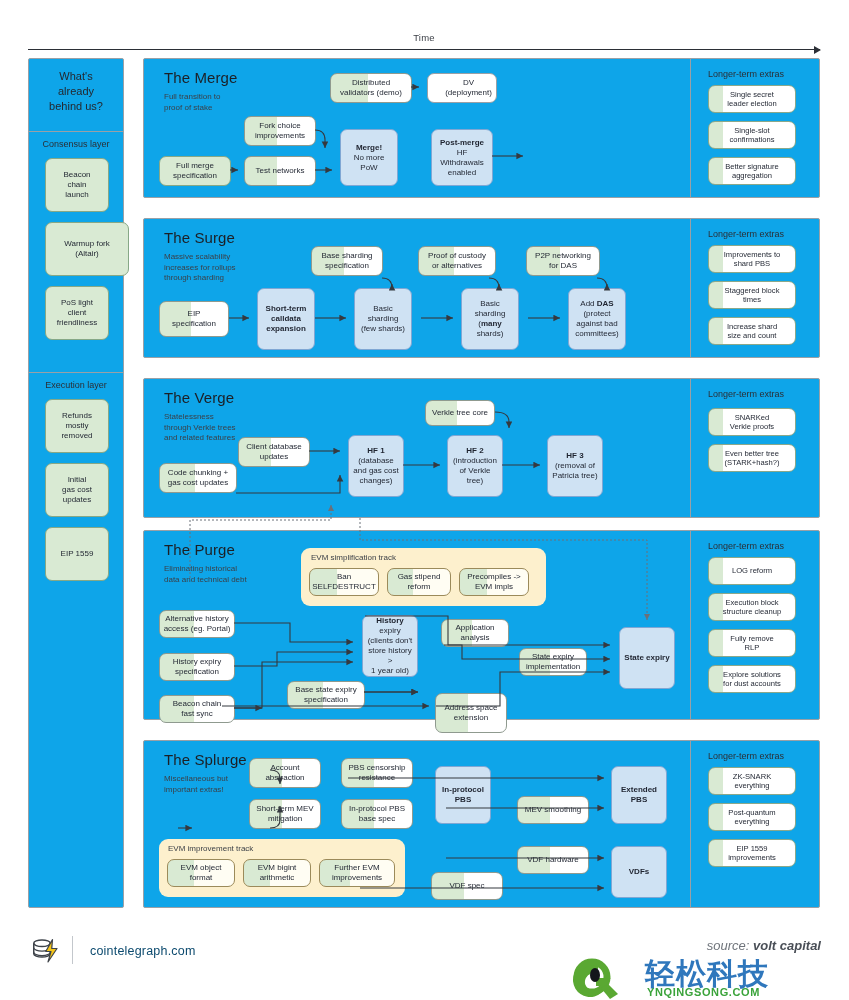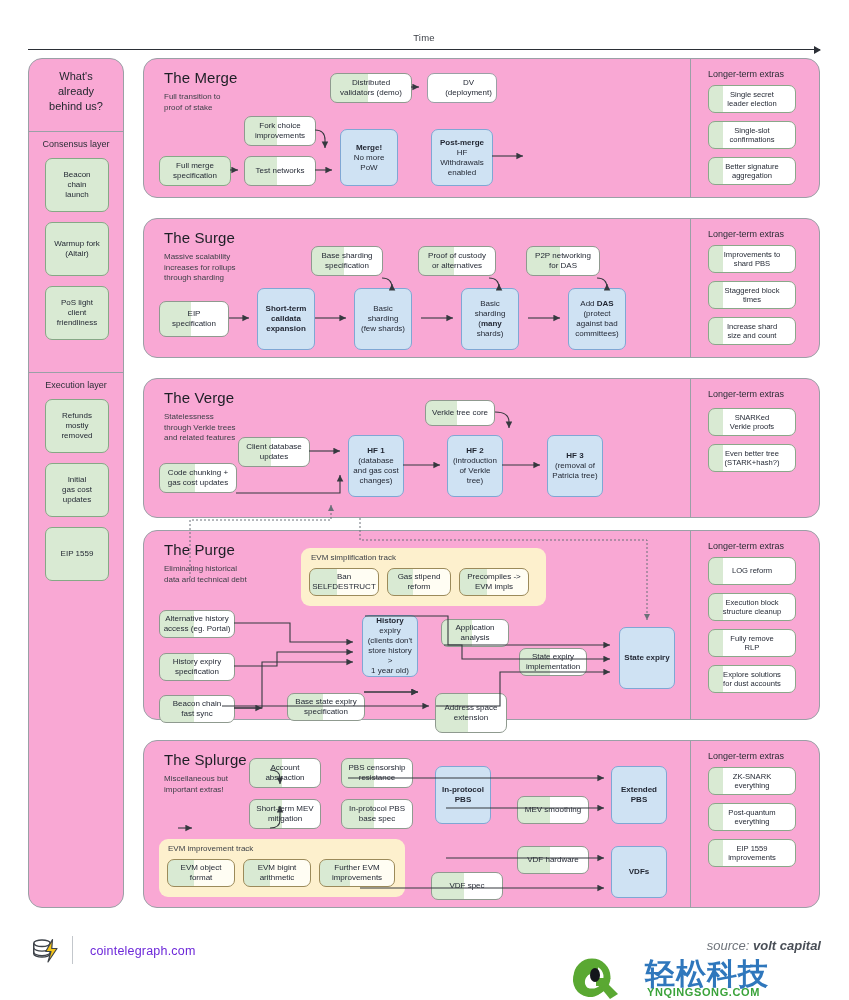--- a/index.html
+++ b/index.html
@@ -29,22 +29,22 @@
   .time-arrow{
     position:absolute;right:-1px;top:13.5px;
     width:0;height:0;border-top:4px solid transparent;border-bottom:4px solid transparent;
     border-left:7px solid #2b2f36;
   }
 
   
   .panel{
     position:absolute;
     border:1.2px solid #9aa0a6;
-    border-radius:14px;
-    background:#f9a8d4;
+    border-radius:2px;
+    background:#0ea5e9;
     box-sizing:border-box;
   }
 
   
   .behind{left:28px;top:58px;width:96px;height:850px;}
   .behind-title{
     position:absolute;left:0;top:10px;width:100%;
     text-align:center;font-size:11px;line-height:15px;color:#24282f;
   }
   .behind-divider{position:absolute;left:0;width:100%;height:1px;background:#9aa0a6;}
@@ -120,21 +120,21 @@
   .n-track{
     border-color:#9b8a5a;
     background:linear-gradient(90deg,#d9ead3 0%,#d9ead3 40%,#fffdf3 40%,#fffdf3 100%);
   }
 
   
   .svg-layer{position:absolute;left:0;top:0;width:849px;height:1000px;pointer-events:none;}
   .ct-logo{position:absolute;left:30px;top:935px;width:30px;height:30px;}
   .ct-sep{position:absolute;left:72px;top:936px;width:1px;height:28px;background:#c3c7cc;}
   .ct-url{
-    position:absolute;left:90px;top:944px;font-size:12.5px;color:#6d28d9;letter-spacing:.2px;
+    position:absolute;left:90px;top:944px;font-size:12.5px;color:#0c4a6e;letter-spacing:.2px;
   }
   .source{
     position:absolute;right:28px;top:938px;font-size:13px;font-style:italic;color:#6f747b;
     white-space:nowrap;
   }
   .source b{color:#4a4f57;}
   .wm{position:absolute;right:8px;top:958px;width:268px;height:42px;}
   .wm-text{
     position:absolute;left:72px;top:-4px;font-size:30px;font-weight:bold;color:#2f77bc;
     letter-spacing:1px;font-family:"DejaVu Sans",sans-serif;
@@ -155,21 +155,21 @@
     <div class="time-arrow"></div>
   </div>
 
   <div class="panel behind">
     <div class="behind-title">What's<br>already<br>behind us?</div>
     <div class="behind-divider" style="top:72px"></div>
     <div class="behind-divider" style="top:313px"></div>
 
     <div class="col-head" style="top:80px">Consensus layer</div>
     <div class="node n-green" style="left:16px;top:99px;width:64px;height:54px">Beacon<br>chain<br>launch</div>
-    <div class="node n-green" style="left:16px;top:163px;width:64px;height:54px">Warmup fork<br>(Altair)</div>
+    <div class="node n-green" style="left:16px;top:163px;width:84px;height:54px">Warmup fork<br>(Altair)</div>
     <div class="node n-green" style="left:16px;top:227px;width:64px;height:54px">PoS light<br>client<br>friendliness</div>
 
     <div class="col-head" style="top:321px">Execution layer</div>
     <div class="node n-green" style="left:16px;top:340px;width:64px;height:54px">Refunds<br>mostly<br>removed</div>
     <div class="node n-green" style="left:16px;top:404px;width:64px;height:54px">Initial<br>gas cost<br>updates</div>
     <div class="node n-green" style="left:16px;top:468px;width:64px;height:54px">EIP 1559</div>
   </div>
 
   <div class="panel" style="left:143px;top:58px;width:677px;height:140px">
     <div class="stage-title" style="left:20px;top:10px">The Merge</div>
@@ -295,21 +295,21 @@
 
     <div class="node n-blue" style="left:218px;top:84px;width:56px;height:62px">
         <span><b>History</b><br>expiry<br>(clients don't<br>store history &gt;<br>1 year old)</span>
       </div>
     <div class="node n-greenhalf" style="left:297px;top:88px;width:68px;height:28px">
         <span>Application<br>analysis</span>
       </div>
     <div class="node n-greenhalf" style="left:375px;top:117px;width:68px;height:28px">
         <span>State expiry<br>implementation</span>
       </div>
-    <div class="node n-greenhalf" style="left:143px;top:162px;width:78px;height:28px">
+    <div class="node n-greenhalf" style="left:143px;top:150px;width:78px;height:28px">
         <span>Base state expiry<br>specification</span>
       </div>
     <div class="node n-greenhalf" style="left:291px;top:162px;width:72px;height:40px">
         <span>Address space<br>extension</span>
       </div>
     <div class="node n-blue b" style="left:475px;top:96px;width:56px;height:62px">
         <span>State expiry</span>
       </div>
 
     <div class="node n-extra" style="left:564px;top:26px;width:88px;height:28px">LOG reform</div>

